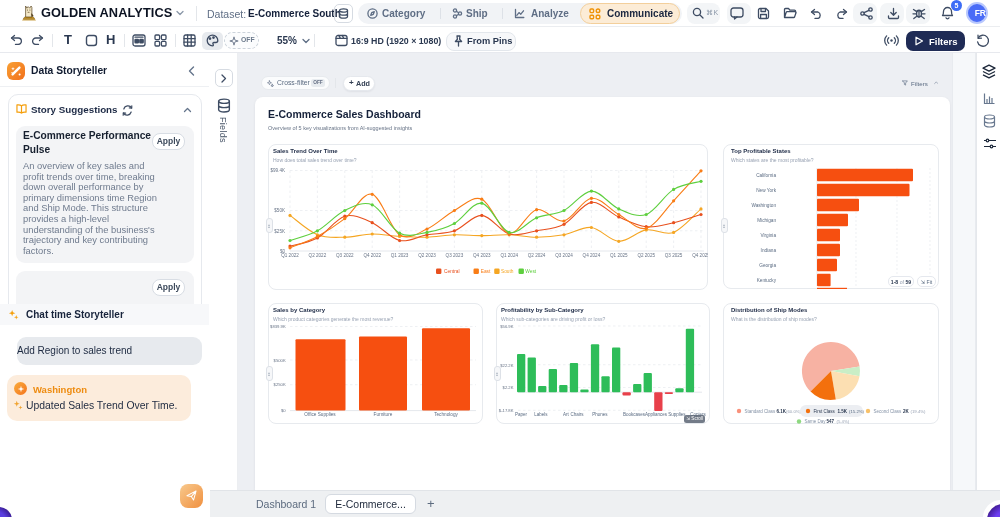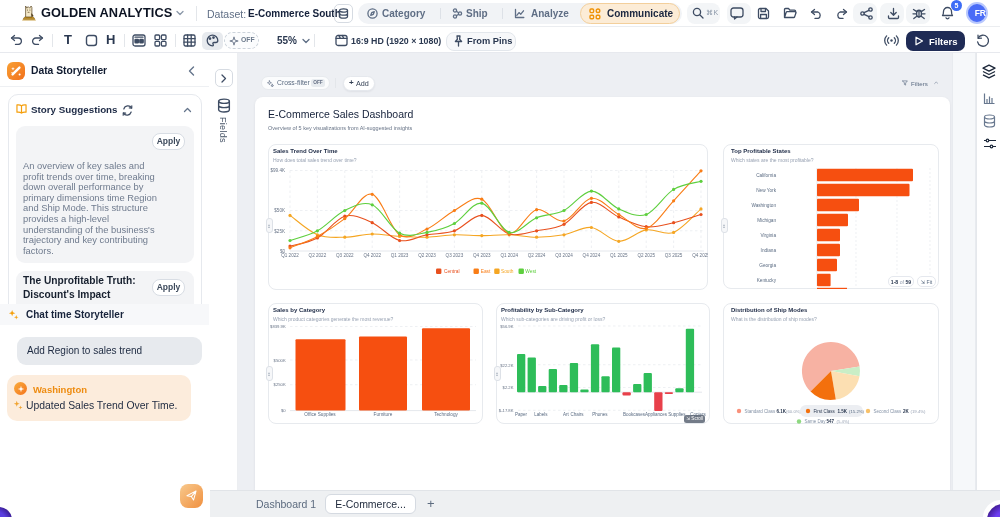--- a/index.html
+++ b/index.html
@@ -211,35 +211,35 @@
   <div class="abs" style="left:31px;top:51px;font-size:9.8px;font-weight:700;color:#1d2a45">Story Suggestions</div>
   <svg class="abs ic" style="left:122px;top:52px" width="11" height="11" viewBox="0 0 12 12">
         <path d="M10.5 3.2 A4.7 4.7 0 0 0 2 4.4 M1.5 8.8 A4.7 4.7 0 0 0 10 7.6"></path>
         <path d="M10.7 0.8 L10.5 3.4 L8 3.2 M1.3 11.2 L1.5 8.6 L4 8.8"></path>
       </svg>
   <svg class="abs ic" style="left:183px;top:54px" width="9" height="6" viewBox="0 0 8 6">
         <path d="M1 4.5 L4 1.5 L7 4.5" stroke="#64748b"></path>
       </svg>
 
   <div class="abs" style="left:16px;top:73px;width:178px;height:137px;background:#f3f4f6;border-radius:9px"></div>
+  <div class="abs" style="left:23px;top:76px;width:128px;font-size:10.2px;font-weight:700;color:#17202f;line-height:13.5px">E-Commerce Performance Pulse</div>
   <div class="abs" style="left:152px;top:80px;width:33px;height:17px;background:#fff;border:1px solid #d8dde4;border-radius:8px;font-size:8.5px;font-weight:600;color:#3d4a5c;text-align:center;line-height:15px">Apply</div>
   <div class="abs" style="left:23px;top:108px;width:142px;font-size:9.4px;color:#6f7b8e;line-height:10.6px">An overview of key sales and profit trends over time, breaking down overall performance by primary dimensions time Region and Ship Mode. This structure provides a high-level understanding of the business's trajectory and key contributing factors.</div>
 
   <div class="abs" style="left:16px;top:218px;width:178px;height:47px;background:#f3f4f6;border-radius:9px 9px 0 0"></div>
-  <div class="abs" style="left:23px;top:221px;width:128px;font-size:10.2px;font-weight:700;color:#17202f;line-height:13.5px">The Unprofitable Truth: Discount's Impact</div>
   <div class="abs" style="left:152px;top:226px;width:33px;height:17px;background:#fff;border:1px solid #d8dde4;border-radius:8px;font-size:8.5px;font-weight:600;color:#3d4a5c;text-align:center;line-height:15px">Apply</div>
 
   <div class="abs" style="left:0;top:251px;width:209px;height:160px;background:#fff"></div>
   <div class="abs" style="left:0;top:251px;width:209px;height:21px;background:#f7f8fa;border-top:-52px solid #e7eaee"></div>
   <svg class="abs" style="left:8px;top:256px" width="11" height="11" viewBox="0 0 12 12">
         <path d="M4.5 1 L5.4 3.6 L8 4.5 L5.4 5.4 L4.5 8 L3.6 5.4 L1 4.5 L3.6 3.6 Z" fill="#f59f0b"></path>
         <path d="M9 6.5 L9.6 8.4 L11.5 9 L9.6 9.6 L9 11.5 L8.4 9.6 L6.5 9 L8.4 8.4 Z" fill="#f59f0b"></path>
       </svg>
   <div class="abs" style="left:26px;top:256px;font-size:10px;font-weight:700;color:#18243c">Chat time Storyteller</div>
-  <div class="abs" style="left:17px;top:284px;width:185px;height:28px;background:#e7eaee;border-radius:9px;font-size:10px;color:#1c2940;line-height:28px;padding-left:10px">Add Region to sales trend</div>
+  <div class="abs" style="left:17px;top:284px;width:185px;height:28px;background:#e7eaee;border-radius:9px;font-size:10px;color:#1c2940;line-height:28px;">Add Region to sales trend</div>
   <div class="abs" style="left:7px;top:322px;width:184px;height:46px;background:#fcecdc;border-radius:10px"></div>
   <div class="abs" style="left:14px;top:329px;width:13px;height:13px;border-radius:50%;background:linear-gradient(135deg,#f9ad3d,#f4731c)"></div>
   <svg class="abs" style="left:16.5px;top:331.5px" width="8" height="8" viewBox="0 0 12 12">
         <path d="M6 1 L7.1 4.9 L11 6 L7.1 7.1 L6 11 L4.9 7.1 L1 6 L4.9 4.9 Z" fill="#fff"></path>
       </svg>
   <div class="abs" style="left:33px;top:331px;font-size:9.5px;font-weight:700;color:#ee8b0f">Washington</div>
   <svg class="abs" style="left:13px;top:347px" width="10" height="10" viewBox="0 0 12 12">
         <path d="M4.5 1 L5.4 3.6 L8 4.5 L5.4 5.4 L4.5 8 L3.6 5.4 L1 4.5 L3.6 3.6 Z" fill="#f0a32f"></path>
         <path d="M9 6.5 L9.6 8.4 L11.5 9 L9.6 9.6 L9 11.5 L8.4 9.6 L6.5 9 L8.4 8.4 Z" fill="#f0a32f"></path>
       </svg>
@@ -270,31 +270,31 @@
 
 <div class="abs" style="left:261px;top:76px;width:69px;height:14px;background:#fbfcfd;border:1px solid #e7eaee;border-radius:7px"></div>
 <svg class="abs ic" style="left:266.5px;top:79.5px" width="7" height="7" viewBox="0 0 10 10">
       <path d="M3.5 1 L4.2 3.2 L6.4 3.9 L4.2 4.6 L3.5 6.8 L2.8 4.6 L0.6 3.9 L2.8 3.2 Z M7.5 6 L8 7.5 L9.5 8 L8 8.5 L7.5 10 L7 8.5 L5.5 8 L7 7.5 Z" stroke="#5f6e85" stroke-width="0.8"></path>
     </svg>
 <div class="abs" style="left:277px;top:79.2px;font-size:6.8px;color:#5a6a80">Cross-filter</div>
 <div class="abs" style="left:311px;top:79px;width:14px;height:7.5px;background:#e7ebef;border-radius:2.5px;font-size:4.8px;font-weight:700;color:#667085;text-align:center;line-height:7.5px">OFF</div>
 <div class="abs dv" style="left:335px;top:78px;height:10px"></div>
 <div class="abs" style="left:343px;top:75.5px;width:32px;height:15px;background:#fff;border:1px solid #e5e8ed;border-radius:8px;box-shadow:0 1px 2px rgba(16,24,40,.06)"></div>
 <div class="abs" style="left:349px;top:77.5px;font-size:8px;font-weight:600;color:#344054">+</div>
-<div class="abs" style="left:356px;top:78.8px;font-size:7.2px;font-weight:400;color:#344054">Add</div>
+<div class="abs" style="left:356px;top:78.8px;font-size:7.2px;font-weight:700;color:#344054">Add</div>
 <svg class="abs ic" style="left:902px;top:80px" width="6" height="6" viewBox="0 0 10 9">
       <path d="M1 1 H9 L6 4.5 V8 L4 7 V4.5 Z" stroke="#5f6e85" stroke-width="1.1"></path>
     </svg>
 <div class="abs" style="left:911px;top:79.5px;font-size:6.2px;color:#5a6a80">Filters</div>
 <svg class="abs ic" style="left:933.5px;top:81px" width="4.5" height="3.5" viewBox="0 0 8 6">
       <path d="M1 4.5 L4 1.5 L7 4.5" stroke="#8a97a8"></path>
     </svg>
 
 <div class="abs" style="left:255px;top:97px;width:695px;height:393px;background:#fff;border-radius:8px 8px 0 0;box-shadow:0 1px 3px rgba(16,24,40,.08)"></div>
-<div class="abs" style="left:268px;top:108px;font-size:10.5px;font-weight:400;color:#15213a">E-Commerce Sales Dashboard</div>
+<div class="abs" style="left:268px;top:108px;font-size:10.5px;font-weight:700;color:#15213a">E-Commerce Sales Dashboard</div>
 <div class="abs" style="left:268px;top:125px;font-size:5.5px;color:#687487">Overview of 5 key visualizations from AI-suggested insights</div>
 
 <div class="abs" style="left:268px;top:144px;width:440px;height:146px;background:#fff;border:1px solid #e7eaee;border-radius:8px"></div>
 <div class="abs" style="left:273px;top:148px;font-size:6px;font-weight:700;color:#1d2a45">Sales Trend Over Time</div>
 <div class="abs" style="left:273px;top:157px;font-size:5px;color:#98a2b3">How does total sales trend over time?</div>
 <svg class="abs" style="left:268px;top:144px" width="440" height="146" viewBox="0 0 440 146">
   <g stroke="#e7eaee" stroke-width="0.7" stroke-dasharray="2.5,2.5">
     <path d="M22 26.5 H436 M22 66.5 H436 M22 86.75 H436"></path>
     <path d="M22 26.5 V107 M49.4 26.5 V107 M76.8 26.5 V107 M104.2 26.5 V107 M131.6 26.5 V107 M159 26.5 V107 M186.4 26.5 V107 M213.8 26.5 V107 M241.2 26.5 V107 M268.6 26.5 V107 M296 26.5 V107 M323.4 26.5 V107 M350.8 26.5 V107 M378.2 26.5 V107 M405.6 26.5 V107 M433 26.5 V107"></path>
   </g>

